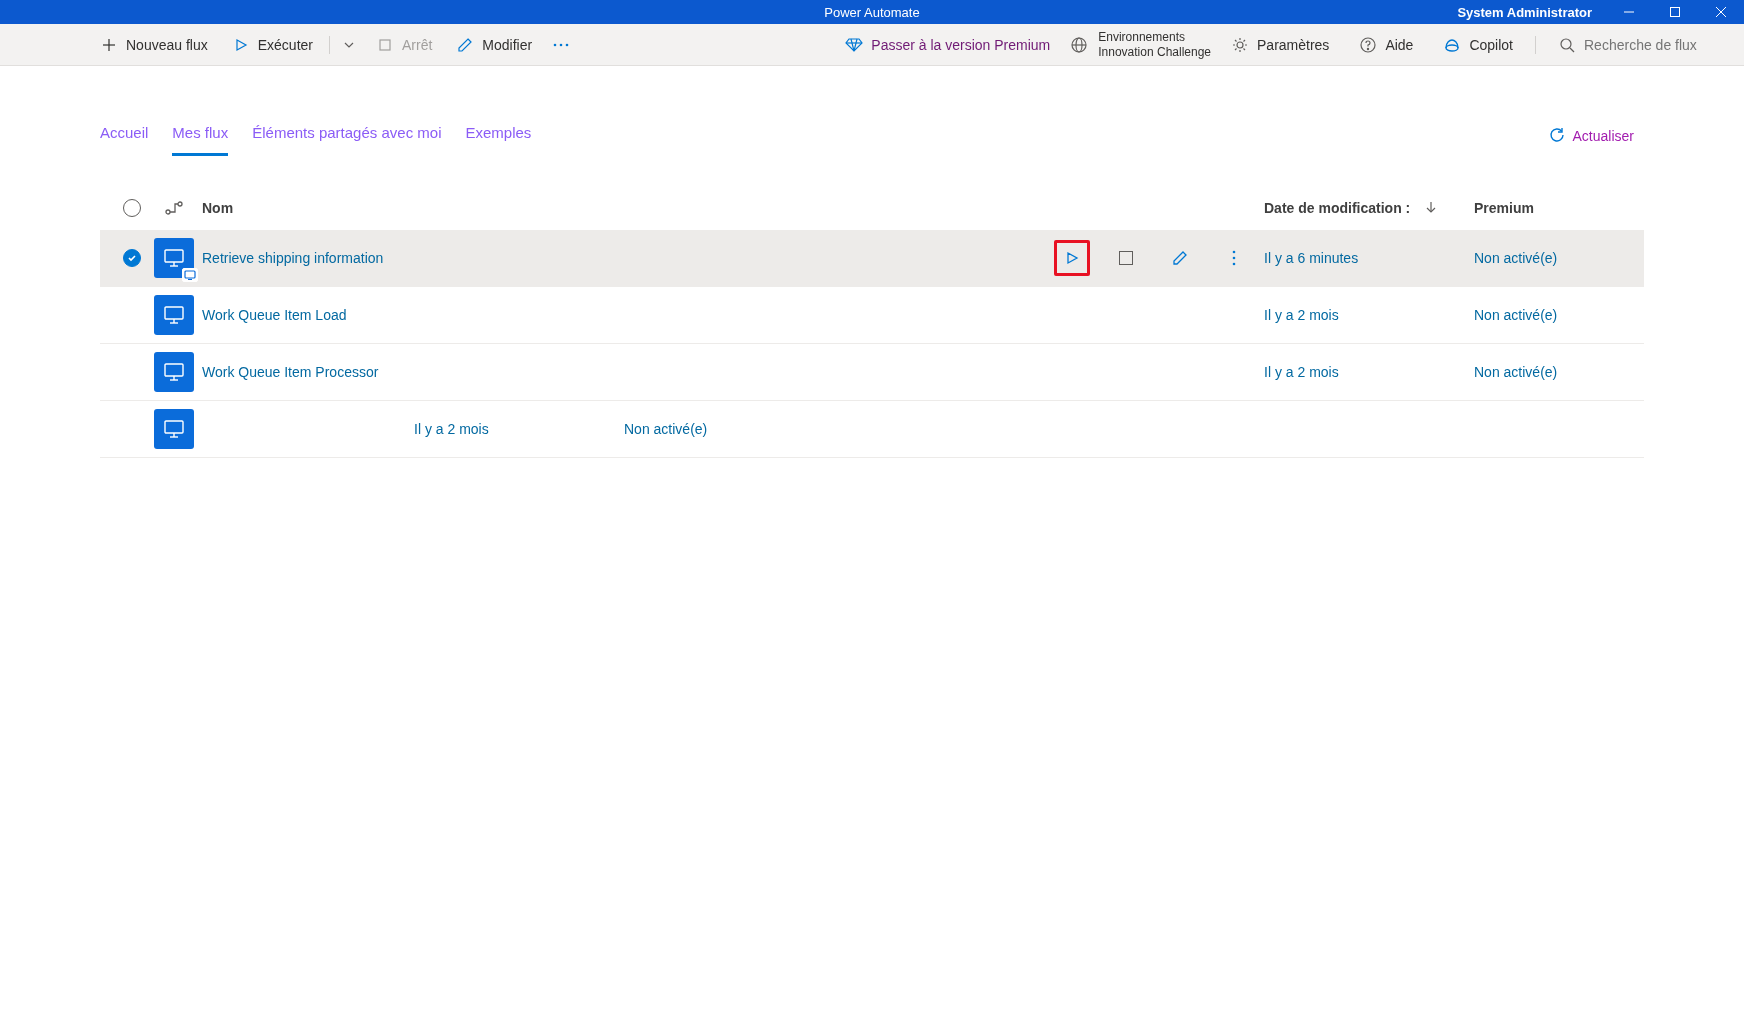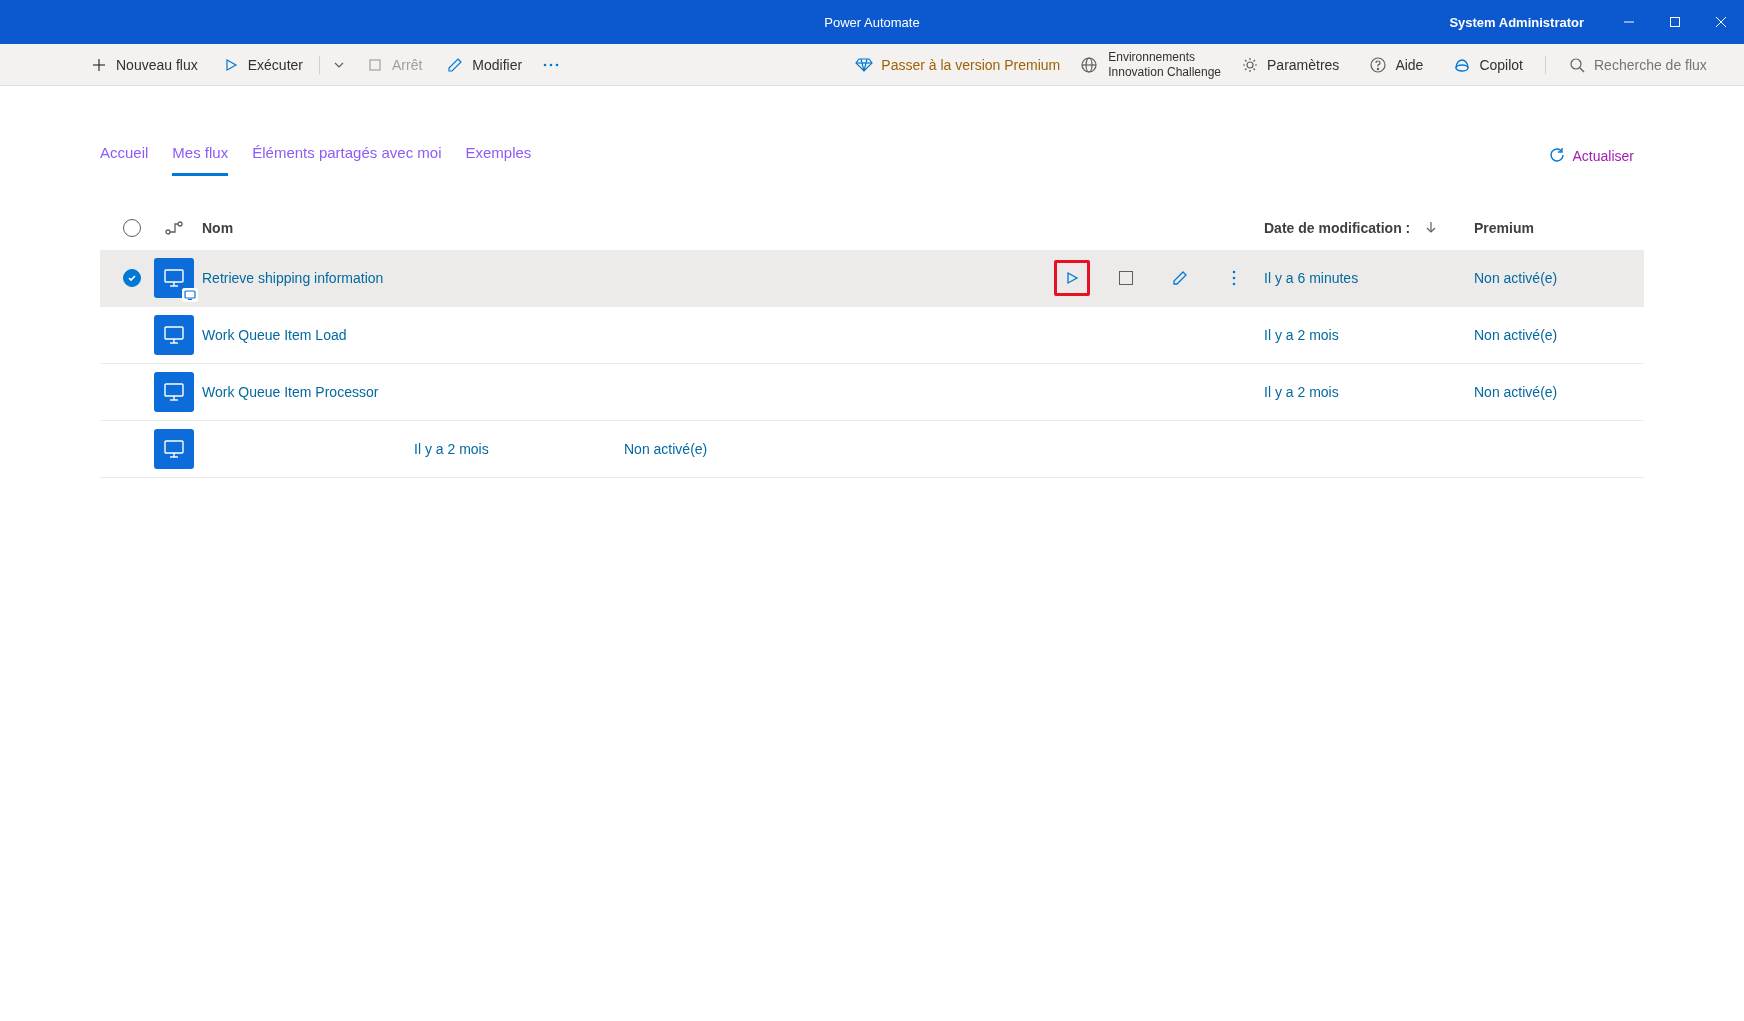--- a/index.html
+++ b/index.html
@@ -1,32 +1,32 @@
 <!DOCTYPE html>
 <html><head>
   <meta charset="utf-8">
   <style>
     * { margin: 0; padding: 0; box-sizing: border-box; font-family: "Segoe UI", -apple-system, sans-serif; }
     body { background: #ffffff; color: #323130; font-size: 14px; width: 1744px; height: 1021px; overflow: hidden; }
     
     
-    .title-bar { background: #0c59cf; color: #fff; height: 44px; display: flex; align-items: center; position: relative; }
+    .title-bar { background: #0c59cf; color: #fff; height: 24px; display: flex; align-items: center; position: relative; }
     .title-bar-title { flex: 1; text-align: center; font-size: 13px; }
-    .title-bar-user { position: absolute; right: 160px; font-size: 13px; font-weight: 600; }
+    .title-bar-user { position: absolute; right: 152px; font-size: 13px; font-weight: 600; }
     .window-controls { position: absolute; right: 0; display: flex; }
     .window-btn { width: 46px; height: 29px; display: flex; align-items: center; justify-content: center; cursor: pointer; }
     .window-btn svg { stroke: #fff; fill: none; }
     
     
-    .toolbar { height: 42px; background: #f3f2f1; border-bottom: 1px solid #e1dfdd; display: flex; align-items: center; padding: 0 0; gap: 16px; }
+    .toolbar { height: 42px; background: #f3f2f1; border-bottom: 1px solid #e1dfdd; display: flex; align-items: center; padding: 0 10px; gap: 16px; }
     .toolbar-left { display: flex; align-items: center; gap: 4px; padding-left: 80px; }
     .toolbar-right { margin-left: auto; display: flex; align-items: center; gap: 10px; }
     .tb-btn { display: flex; align-items: center; gap: 8px; padding: 4px 10px; cursor: pointer; color: #323130; font-size: 14px; }
     .tb-btn.disabled { color: #a19f9d; }
-    .tb-btn.blue { color: #a16207; }
+    .tb-btn.blue { color: #701a75; }
     .tb-icon { display: flex; align-items: center; justify-content: center; width: 18px; height: 18px; }
     .tb-sep { width: 1px; height: 18px; background: #d2d0ce; margin: 0 2px; }
     .tb-search { display: flex; align-items: center; gap: 8px; padding: 4px 10px; color: #605e5c; }
     .tb-search input { border: none; background: transparent; outline: none; font-size: 14px; color: #a21caf; width: 140px; }
     .tb-more { display: flex; align-items: center; justify-content: center; width: 30px; cursor: pointer; }
     .tb-env { display: flex; align-items: center; gap: 10px; cursor: pointer; }
     .tb-env-text { font-size: 12px; line-height: 1.2; }
     
     
     .content { padding: 20px 100px 0 100px; }

